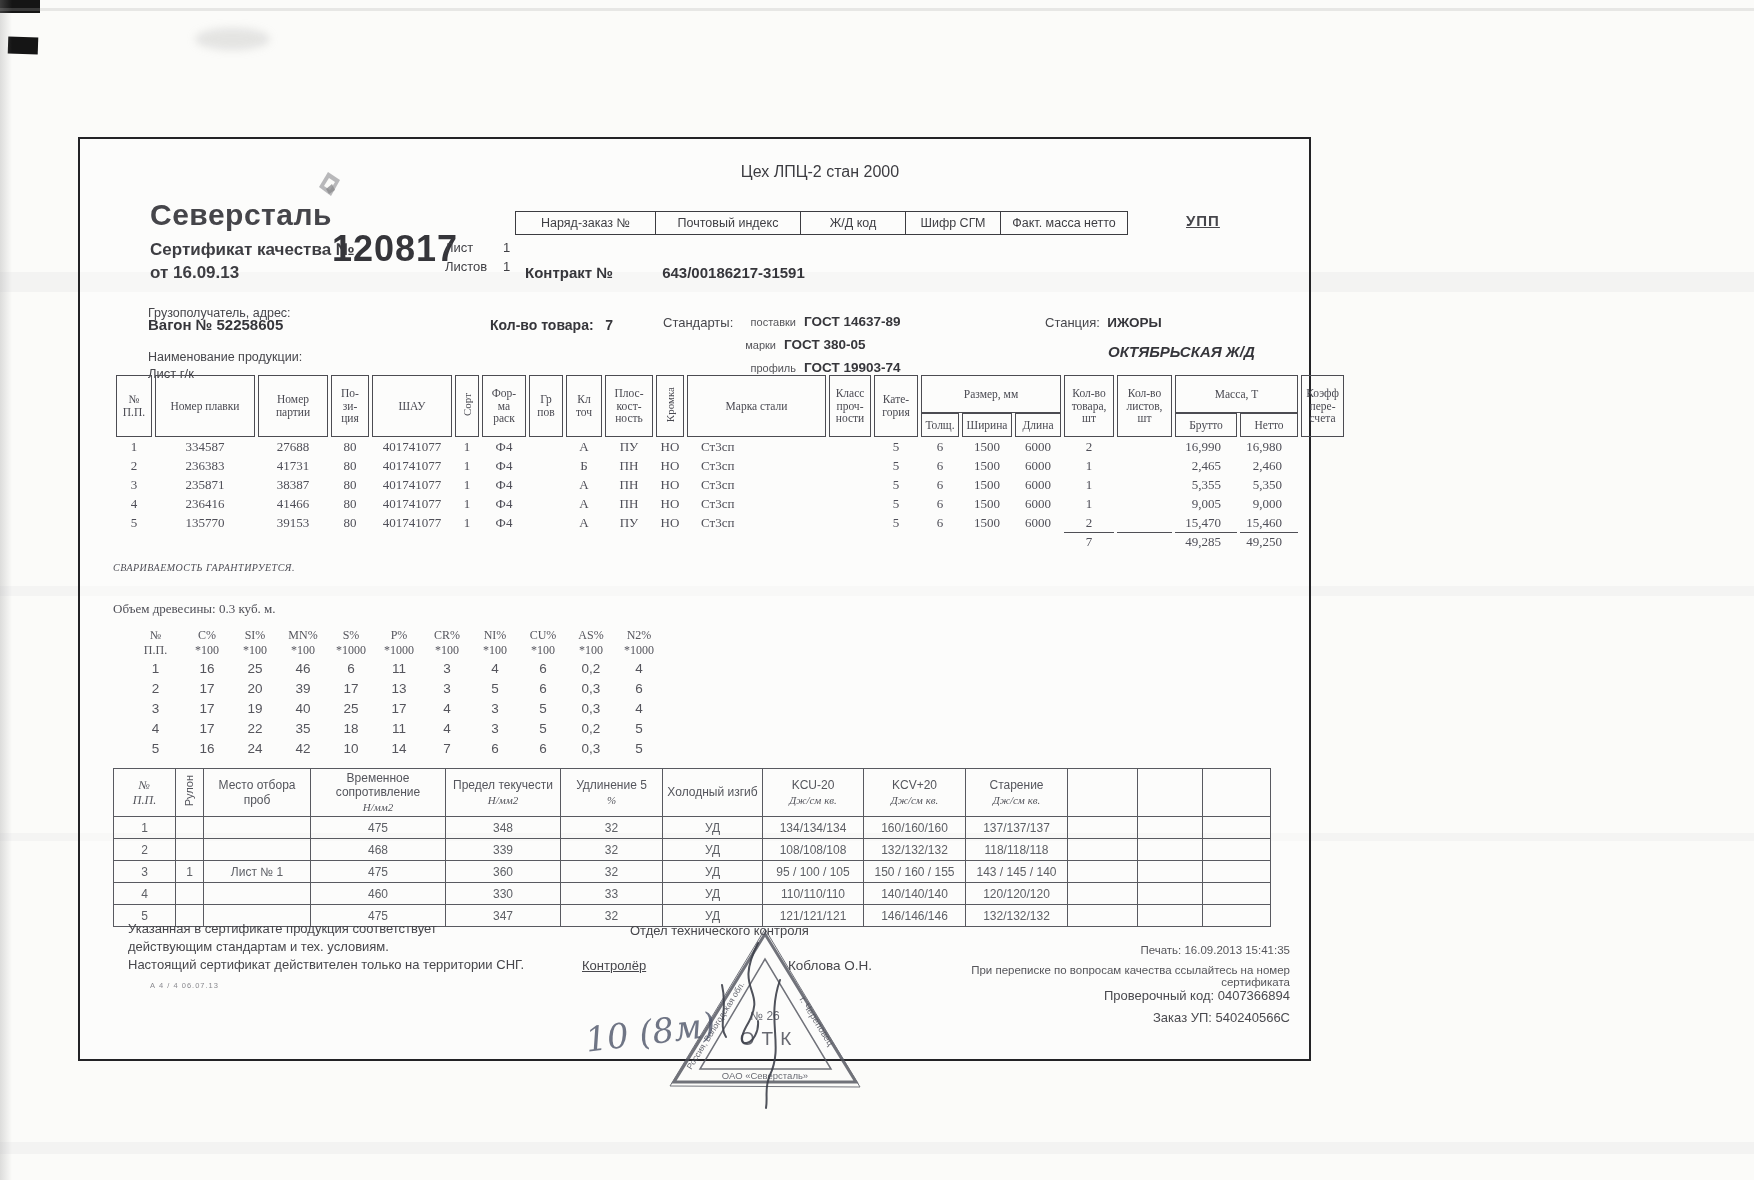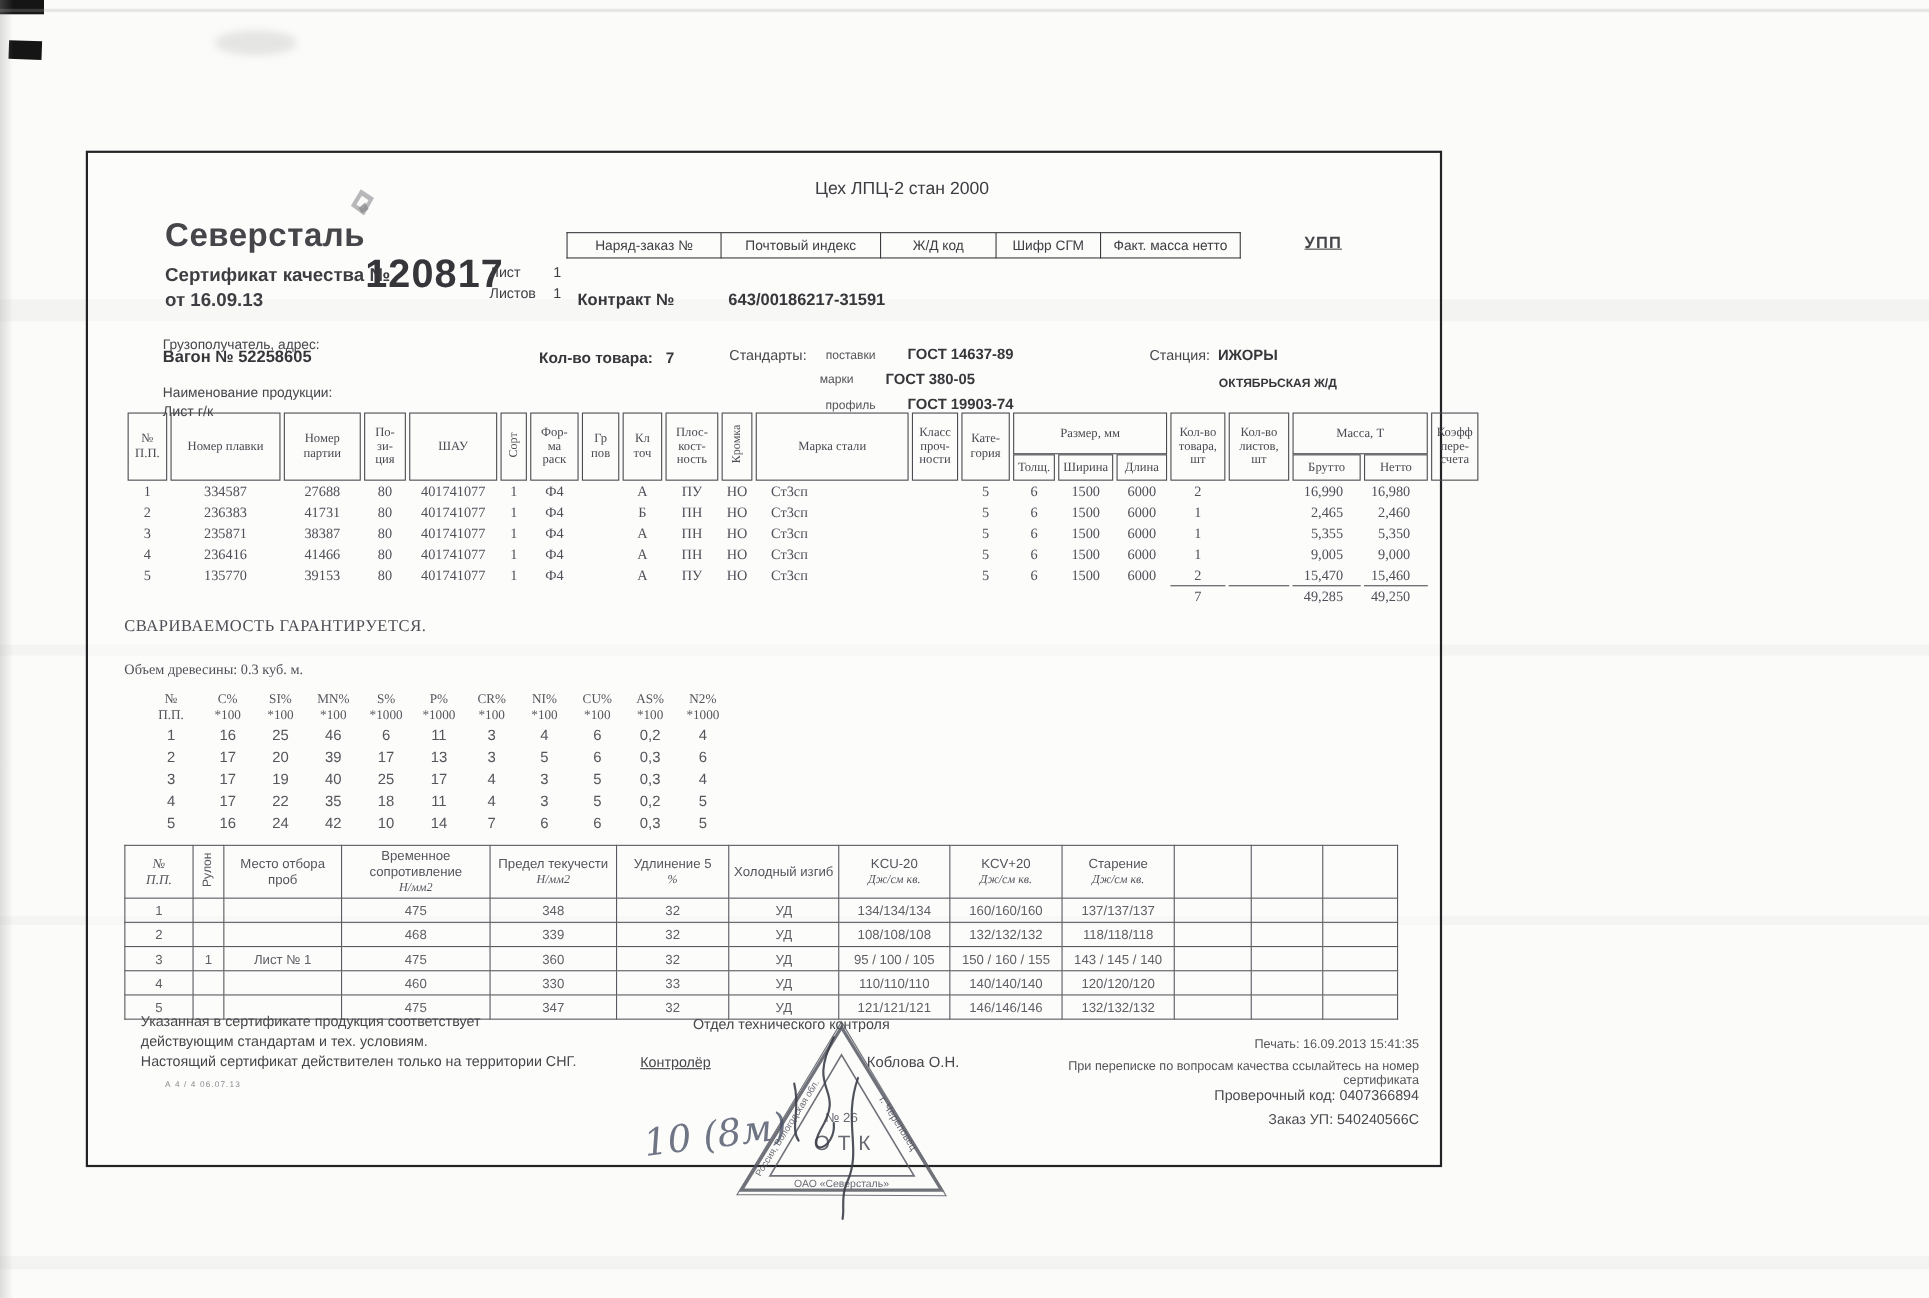--- a/index.html
+++ b/index.html
@@ -29,21 +29,21 @@
   .info-tbl{border-collapse:collapse;table-layout:fixed;width:612px;font-size:12.5px;border-radius:15px;}
   .info-tbl th,.info-tbl td{border:1.5px solid #3c3c40;text-align:center;padding:0;}
   .info-tbl th{height:22px;font-weight:400;color:#3e3e43;}
   .info-tbl td{height:25px;font-weight:700;font-size:15px;color:#333338;}
   .upp{font-weight:700;font-size:15px;text-decoration:underline;letter-spacing:1px;}
   .contract{font-weight:700;font-size:15px;color:#36363b;}
   .contract .val{margin-left:45px;}
   .small{font-size:12.5px;}
   .b15{font-weight:700;font-size:15px;color:#36363b;}
   .b14{font-weight:700;font-size:14px;color:#36363b;}
-  .stdrow{display:flex;align-items:baseline;gap:21px;}
+  .stdrow{display:flex;align-items:baseline;}
   .stdrow .k{font-size:11px;color:#55555a;width:56px;text-align:right;margin-right:8px;}
   .stdrow .v{font-weight:700;font-size:13.5px;color:#36363b;}
   
   .prod{table-layout:fixed;width:1157px;border-collapse:separate;border-spacing:3px 0;
         font-family:"Liberation Serif",serif;}
   .prod th{border:1.5px solid #4c4c52;font-weight:400;font-size:11.5px;line-height:1.12;
            color:#4a4a52;white-space:pre-line;vertical-align:middle;padding:1px;}
   .prod thead tr:first-child th{height:34px;}
   .prod thead tr:nth-child(2) th{height:20px;}
   .prod td{font-size:13px;color:#4f4f58;text-align:center;height:19px;padding:0;}
@@ -158,21 +158,21 @@
     <span class="v">ГОСТ 380-05</span>
   </div>
   <div class="abs stdrow" style="left:740px;top:360px;">
     <span class="k">профиль</span>
     <span class="v">ГОСТ 19903-74</span>
   </div>
   <div class="abs" style="left:1045px;top:315px;font-size:13px;">
     <span>Станция:</span>&nbsp;
     <span style="font-weight:700;color:#36363b;font-size:13.5px;">ИЖОРЫ</span>
   </div>
-  <div class="abs" style="left:1108px;top:343px;font-size:11px;font-weight:700;color:#36363b;">ОКТЯБРЬСКАЯ Ж/Д</div>
+  <div class="abs" style="left:1108px;top:343px;font-size:15px;font-weight:700;color:#36363b;font-style:italic;">ОКТЯБРЬСКАЯ Ж/Д</div>
   <div class="abs small" style="left:148px;top:350px;">Наименование продукции:</div>
   <div class="abs" style="left:148px;top:366px;font-size:13px;">Лист г/к</div>
 
   <table class="abs prod" style="left:113px;top:375px;">
     <colgroup>
       <col style="width:36px">
         <col style="width:100px">
         <col style="width:70px">
         <col style="width:38px">
       <col style="width:80px">
@@ -370,21 +370,21 @@
         <td colspan="17"></td>
         <td class="tl ctr">7</td>
         <td class="tl"></td>
         <td class="tl num-r">49,285</td>
         <td class="tl num-r">49,250</td>
         <td></td>
       </tr>
     </tfoot>
   </table>
 
-  <div class="abs serifline" style="left:113px;top:562px;font-size:15px;letter-spacing:.5px;">СВАРИВАЕМОСТЬ ГАРАНТИРУЕТСЯ.</div>
+  <div class="abs serifline" style="left:113px;top:562px;font-size:10px;letter-spacing:.5px;font-style:italic;">СВАРИВАЕМОСТЬ ГАРАНТИРУЕТСЯ.</div>
   <div class="abs serifline" style="left:113px;top:601px;font-size:13px;">Объем древесины: 0.3 куб. м.</div>
 
   <table class="abs chem" style="left:128px;top:628px;">
     <colgroup>
       <col style="width:55px">
         <col style="width:48px">
         <col style="width:48px">
         <col style="width:48px">
       <col style="width:48px">
         <col style="width:48px">

